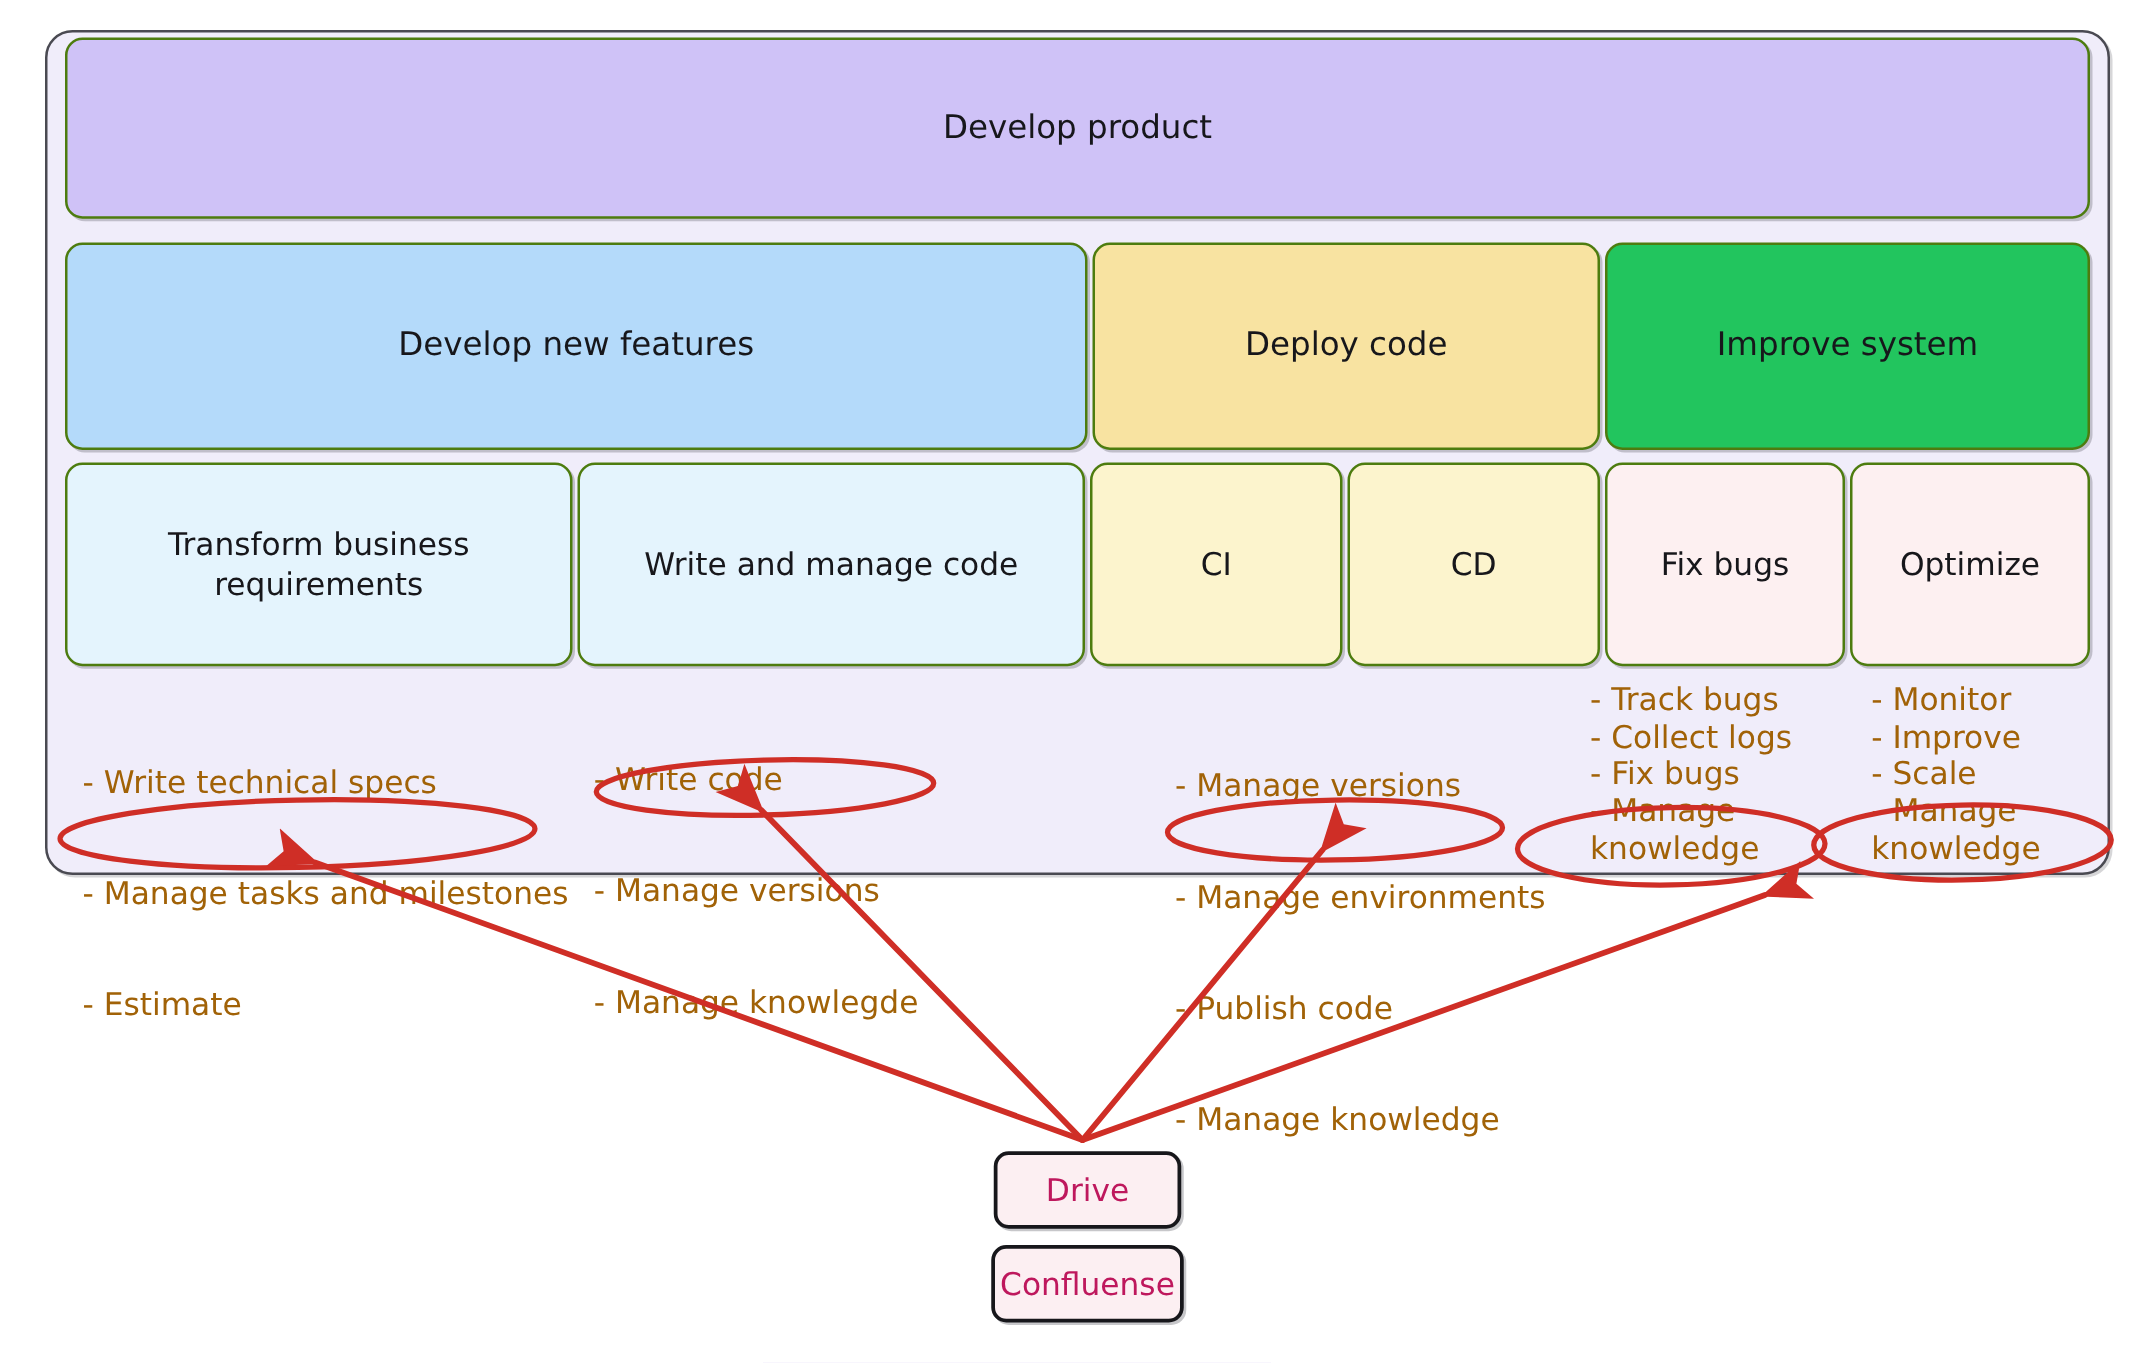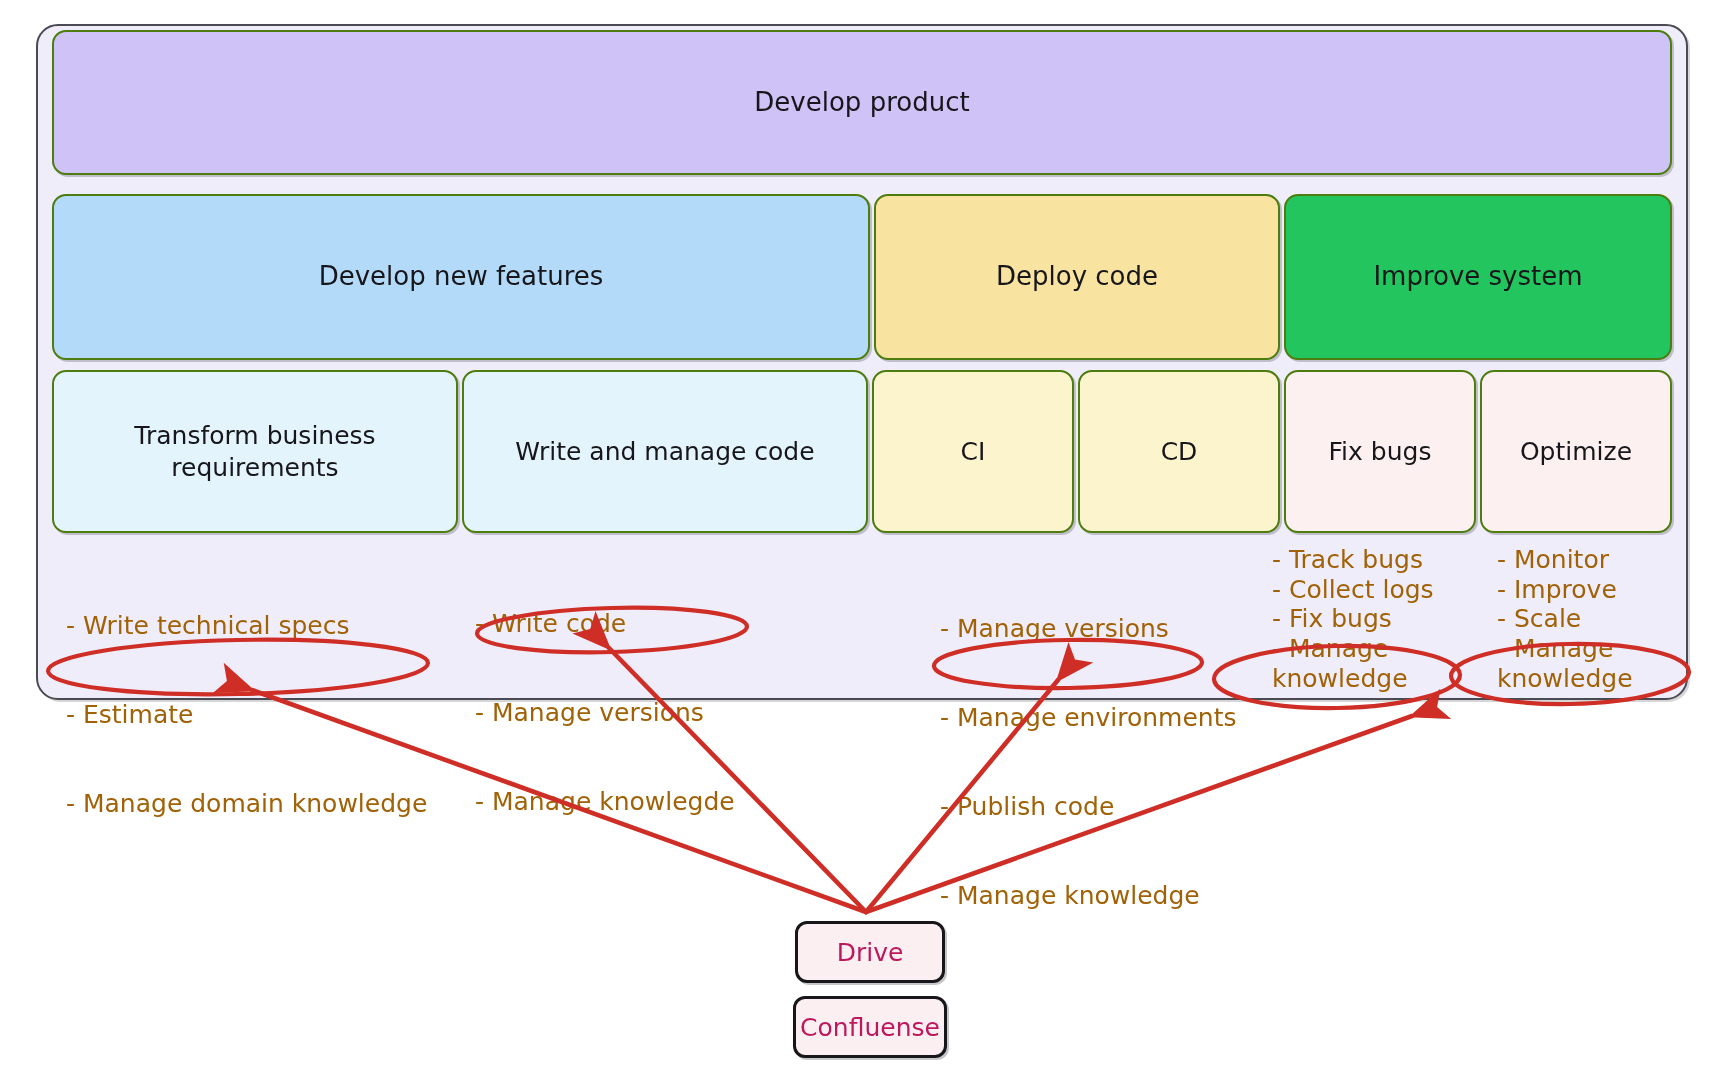--- a/index.html
+++ b/index.html
@@ -104,22 +104,22 @@
   </div>
   <div class="node lvl3" style="left: 1284px; top: 370px; width: 192px; height: 163px; background: rgb(253, 240, 241);">
     <span>Fix bugs</span>
   </div>
   <div class="node lvl3" style="left: 1480px; top: 370px; width: 192px; height: 163px; background: rgb(253, 240, 241);">
     <span>Optimize</span>
   </div>
 
   <div class="blist" style="left:66px;top:552px;width:390px;">
     <span class="li">- Write technical specs</span>
+    <span class="li">- Manage tasks and milestones</span>
     <span class="li">- Estimate</span>
-    <span class="li">- Manage domain knowledge</span>
   </div>
 
   <div class="blist" style="left:475px;top:550px;width:330px;">
     <span class="li">- Write code</span>
     <span class="li">- Manage versions</span>
     <span class="li">- Manage knowlegde</span>
   </div>
 
   <div class="blist" style="left:940px;top:555px;width:330px;">
     <span class="li">- Manage versions</span>

